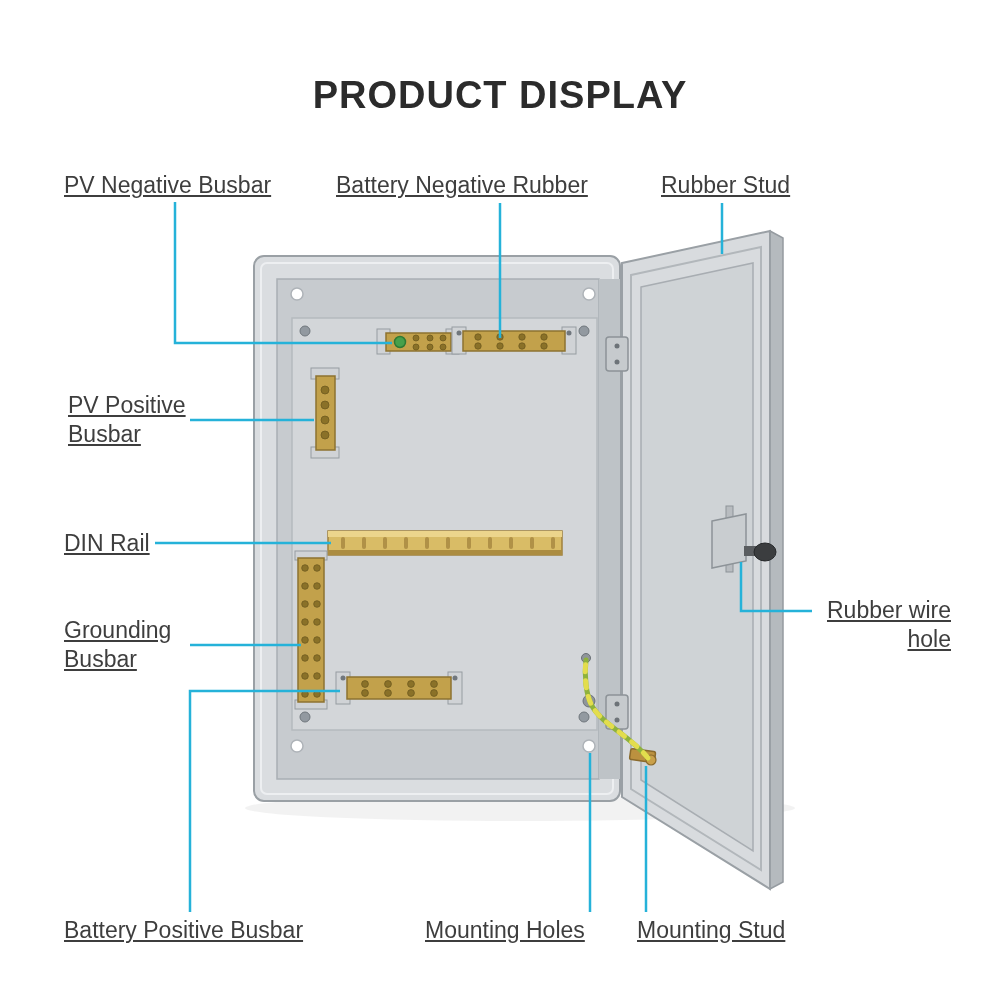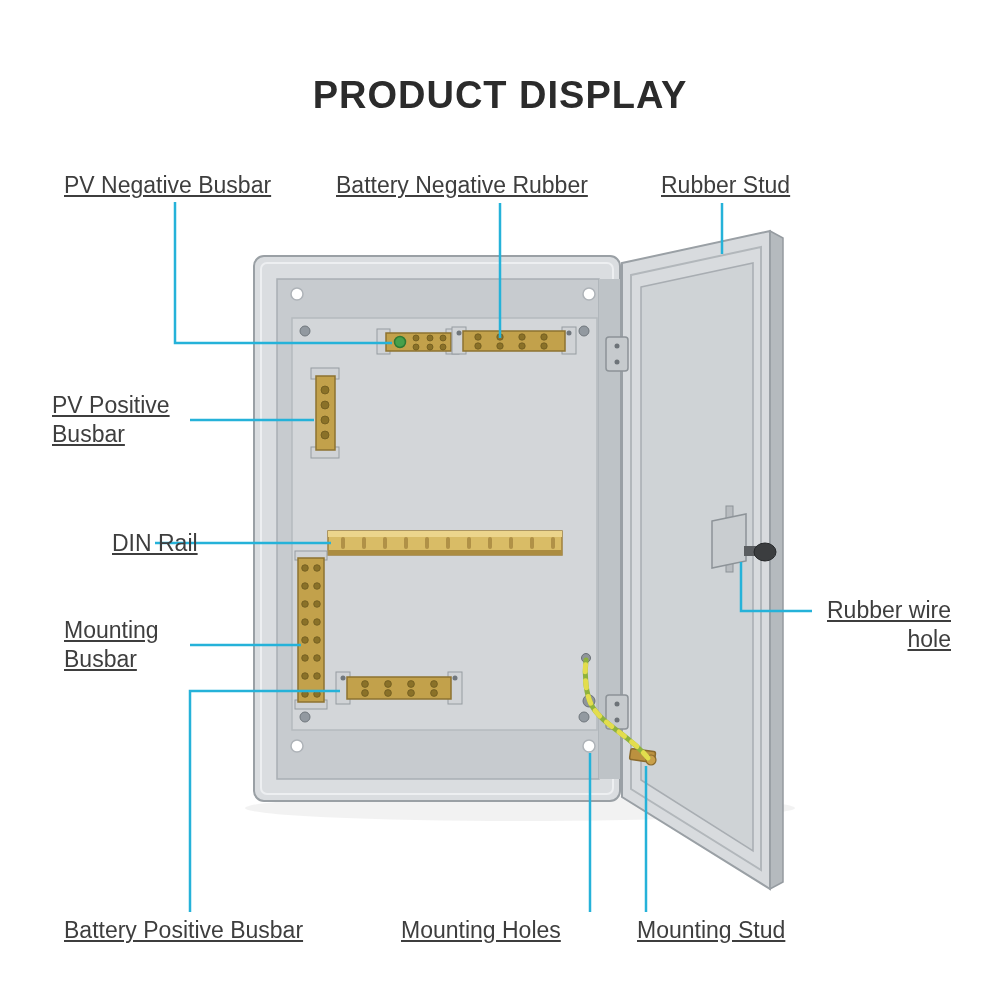--- a/index.html
+++ b/index.html
@@ -201,19 +201,19 @@
     <polyline points="741,562 741,611 812,611"></polyline>
     <polyline points="190,912 190,691 340,691"></polyline>
     <polyline points="590,912 590,753"></polyline>
     <polyline points="646,912 646,766"></polyline>
   </g>
 </svg>
 
 <div class="label" style="left:64px;top:171px;">PV Negative Busbar</div>
 <div class="label" style="left:336px;top:171px;">Battery Negative Rubber</div>
 <div class="label" style="left:661px;top:171px;">Rubber Stud</div>
-<div class="label wrap" style="left:52px;top:391px;width:140px;">PV Positive Busbar</div>
-<div class="label" style="left:64px;top:529px;margin-left:48px;">DIN Rail</div>
-<div class="label wrap" style="left:64px;top:616px;width:140px;">Mounting Busbar</div>
+<div class="label wrap" style="left:68px;top:391px;width:140px;">PV Positive Busbar</div>
+<div class="label" style="left:64px;top:529px;">DIN Rail</div>
+<div class="label wrap" style="left:64px;top:616px;width:140px;">Grounding Busbar</div>
 <div class="label wrap" style="left:813px;top:596px;width:138px;text-align:right;">Rubber wire hole</div>
 <div class="label" style="left:64px;top:916px;">Battery Positive Busbar</div>
-<div class="label" style="left:401px;top:916px;">Mounting Holes</div>
+<div class="label" style="left:425px;top:916px;">Mounting Holes</div>
 <div class="label" style="left:637px;top:916px;">Mounting Stud</div>
 
 </body></html>

